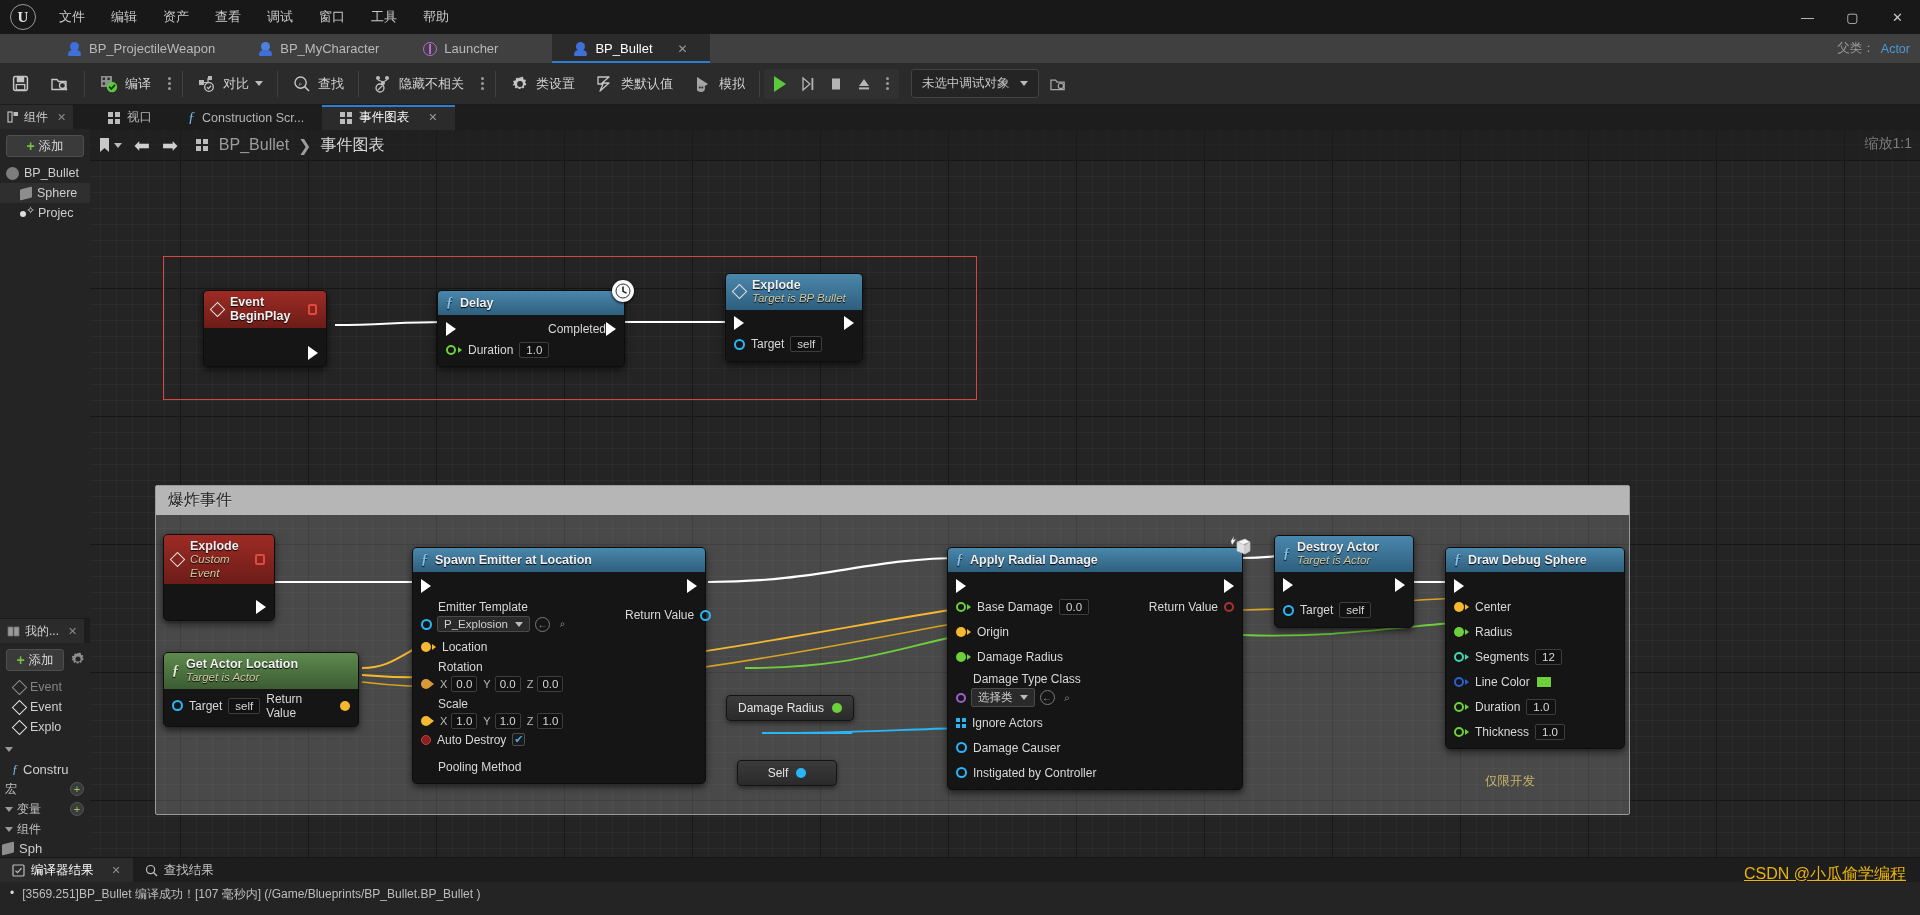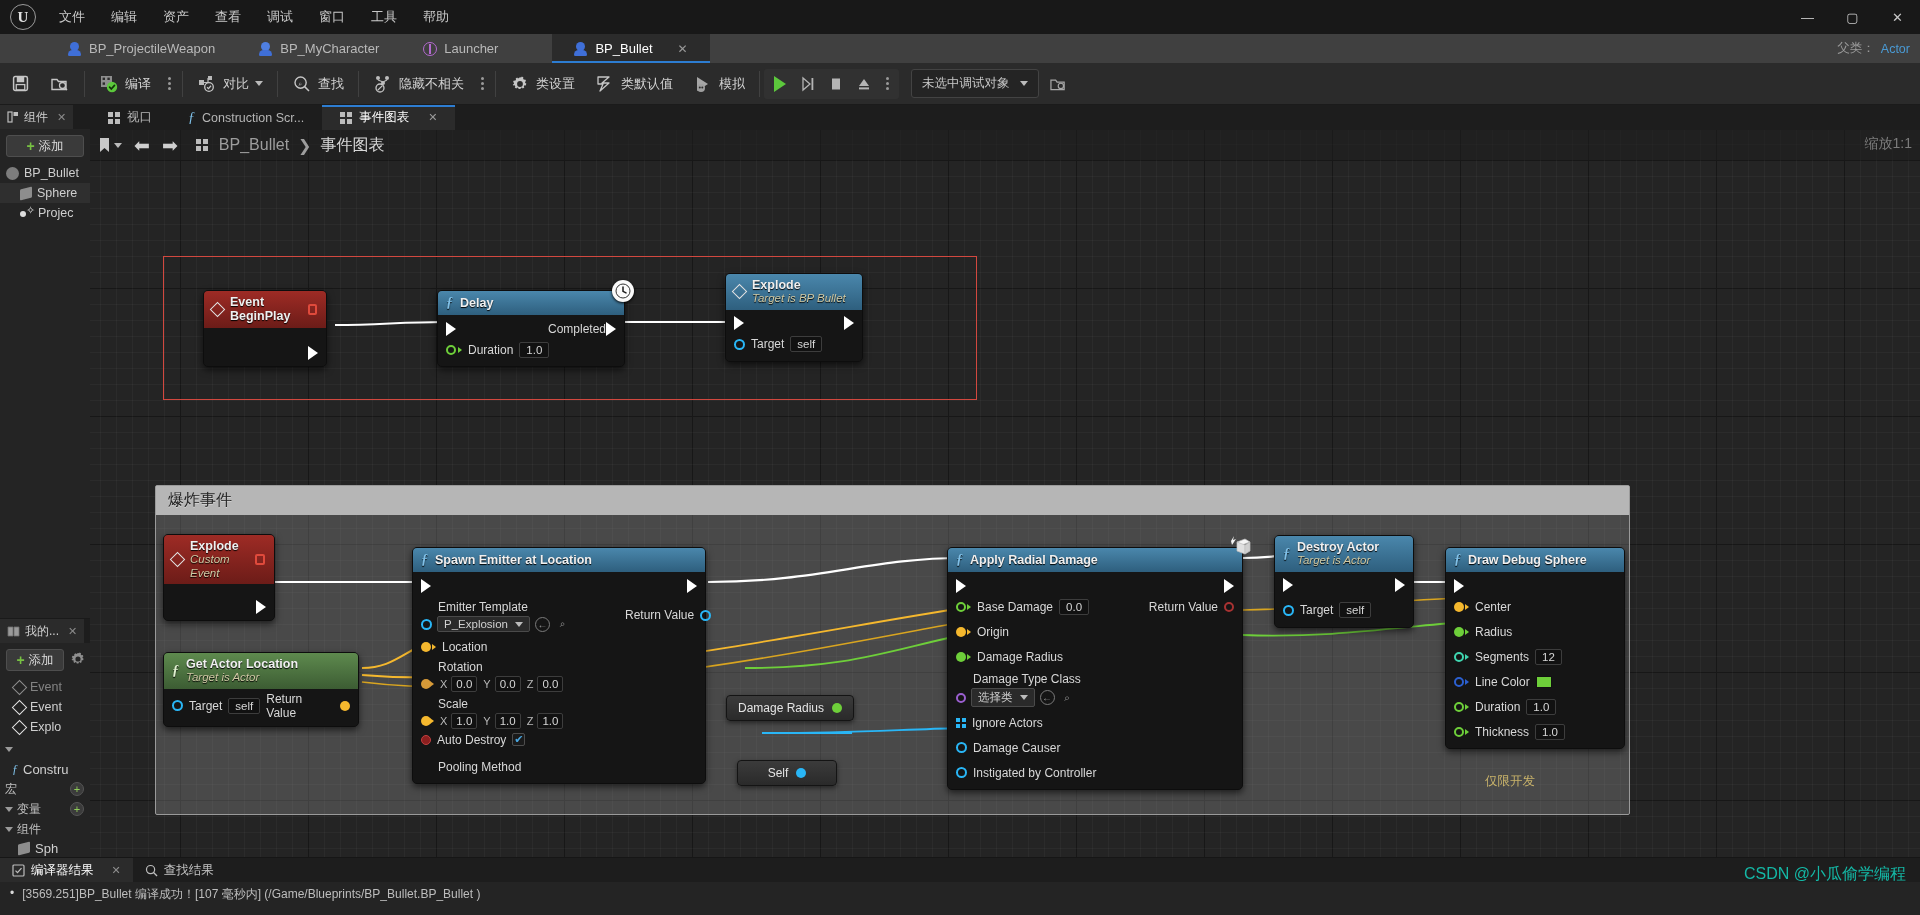--- a/index.html
+++ b/index.html
@@ -153,21 +153,21 @@
   .stack-ico { position:absolute; z-index:6; width:26px;height:26px; }
 
   
   .bottom { flex:0 0 58px; background:#242424; border-top:1px solid #161616; display:flex; flex-direction:column; }
   .btabs { height:24px; background:#1d1d1d; display:flex; align-items:stretch; }
   .btab { display:flex; align-items:center; gap:6px; padding:0 12px; font-size:12.5px; color:#c4c4c4; }
   .btab.active { background:#2b2b2b; color:#fff; }
   .btab .x { margin-left:12px; font-size:11px; color:#8f8f8f; }
   .blog { flex:1; padding:4px 10px; font-size:12px; color:#bdbdbd; display:flex; align-items:flex-start; gap:8px; font-family:"Liberation Sans",sans-serif; }
   .bullet { color:#d8d8d8; }
-  .watermark { position:absolute; right:14px; bottom:30px; color:#14b8a6; font-size:16px; z-index:30; }
+  .watermark { position:absolute; right:14px; bottom:30px; color:#eab308; font-size:16px; z-index:30;text-decoration:underline; }
   .overlay-note { position:absolute; color:#c9b36a; font-size:12.5px; z-index:20; }
 </style>
 </head>
 <body>
 
 <div class="app">
 
   <div class="titlebar">
     <div class="ue-logo">
       <div class="circle">U</div>
@@ -455,21 +455,21 @@
         </div>
         <div class="sec-head">
           <span class="tri-d"></span>
           <span>变量</span>
           <span class="circ-plus">+</span>
         </div>
         <div class="sec-head">
           <span class="tri-d"></span>
           <span>组件</span>
         </div>
-        <div class="tree-row indent" style="padding-left:18px;height:18px">
+        <div class="tree-row indent" style="padding-left:2px;height:18px">
           <span class="cube-ico"></span>
           <span>Sph</span>
         </div>
       </div>
     </div>
 
     <div class="graphcol">
       <div class="graph-tabs">
         <div class="gtab">
           <span class="gico">

